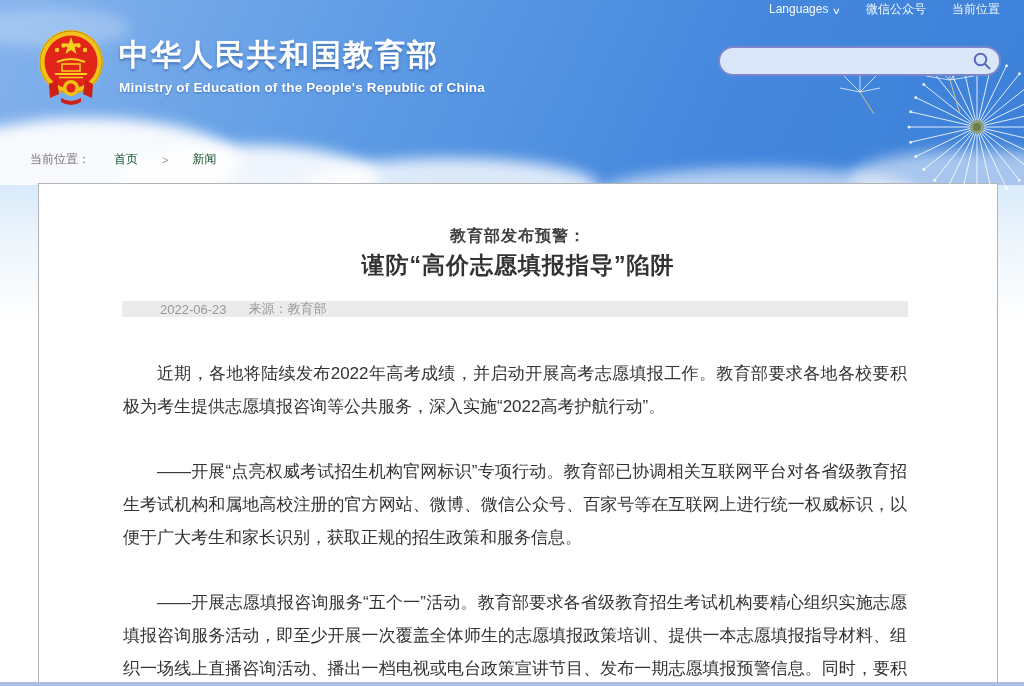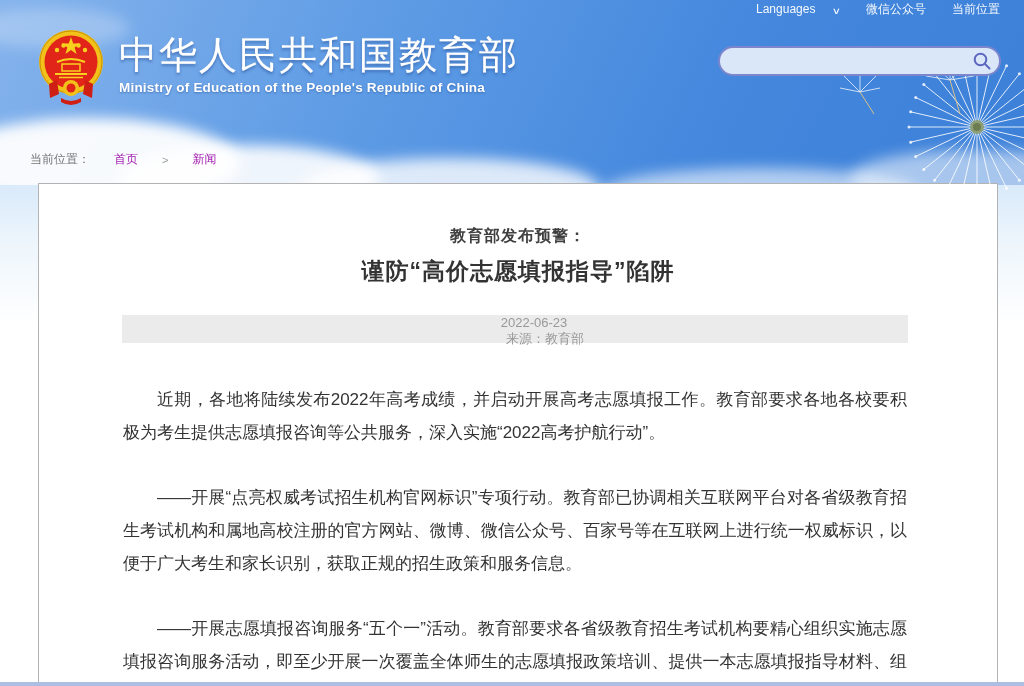--- a/index.html
+++ b/index.html
@@ -30,29 +30,29 @@
     background: linear-gradient(#d9eafa 0px, #eef6fc 60px, #ffffff 140px);
   }
 
   
   .topbar {
     position: absolute; top: 1px; right: 24px; height: 16px;
     display: flex; align-items: center; gap: 26px;
     font-size: 12px; color: rgba(255,255,255,.95); z-index: 5;
   }
   .topbar a { color: rgba(255,255,255,.95); text-decoration: none; cursor: pointer; }
-  .lang { display: flex; align-items: flex-end; gap: 18px; cursor: pointer; }
+  .lang { display: flex; align-items: flex-end; gap: 5px; cursor: pointer; }
   .lang .chev { font-size: 9px; transform: scaleX(1.4); display: inline-block; }
 
   
   .logo-wrap { position: absolute; left: 37px; top: 28px; display: flex; z-index: 4; }
   .emblem { width: 68px; height: 82px; flex: 0 0 auto; }
   .titles { margin-left: 14px; padding-top: 6px; }
   .site-title {
-    font-size: 38px; font-weight: normal; color: #ffffff; letter-spacing: 2px;
+    font-size: 30px; font-weight: bold; color: #ffffff; letter-spacing: 2px;
     text-shadow: 0 2px 3px rgba(30,70,140,.55), 0 0 1px rgba(255,255,255,.6);
     line-height: 42px;
   }
   .site-sub {
     margin-top: 4px; font-size: 13.5px; font-weight: bold; color: #ffffff;
     text-shadow: 0 1px 2px rgba(30,70,140,.5); letter-spacing: .2px;
   }
 
   
   .search {
@@ -69,37 +69,36 @@
   
   .dandelion { position: absolute; right: -28px; top: 52px; z-index: 3; }
   .seed1 { position: absolute; left: 830px; top: 62px; z-index: 6; }
   .seed2 { position: absolute; left: 920px; top: 52px; z-index: 6; }
 
   
   .breadcrumb {
     position: absolute; left: 30px; top: 151px; z-index: 5;
     font-size: 12px; color: #757575; display: flex; gap: 24px; align-items: center;
   }
-  .breadcrumb a { color: #a21caf; text-decoration: none; cursor: pointer; text-align: right; }
+  .breadcrumb a { color: #14532d; text-decoration: none; cursor: pointer; text-align: right; }
   .breadcrumb .sep { color: #9a9a9a; font-size: 11px; }
 
   
   .content-box {
     position: absolute; left: 38px; top: 183px; width: 960px; height: 520px;
     background: #ffffff; border: 1px solid #b3b3b3; border-bottom: none;
     z-index: 2; padding-top: 42px;
   }
   .art-title1 { text-align: center; font-size: 16px; font-weight: bold; color: #404040; letter-spacing: 1px; }
-  .art-title2 { text-align: center; font-size: 23px; font-weight: bold; color: #333333; letter-spacing: 1px; margin-top: 9px; }
+  .art-title2 { text-align: center; font-size: 23px; font-weight: bold; color: #333333; letter-spacing: 1px; margin-top: 3px; }
 
   .meta-bar {
-    margin: 28px auto 0 83px; width: 786px; height: 28px; background: #ebebeb;
+    margin: 20px auto 0 83px; width: 786px; height: 16px; background: #ebebeb;
     display: flex; align-items: center; font-size: 13px; color: #999999;
     padding-left: 38px;
-    flex-direction: column;
   }
   .meta-bar .src { margin-left: 22px; }
 
   .article { margin: 40px 90px 0 84px; }
   .article p {
     font-size: 17px; line-height: 33px; color: #333333;
     text-indent: 2em; text-align: justify; margin-bottom: 32px;
   }
 
   

